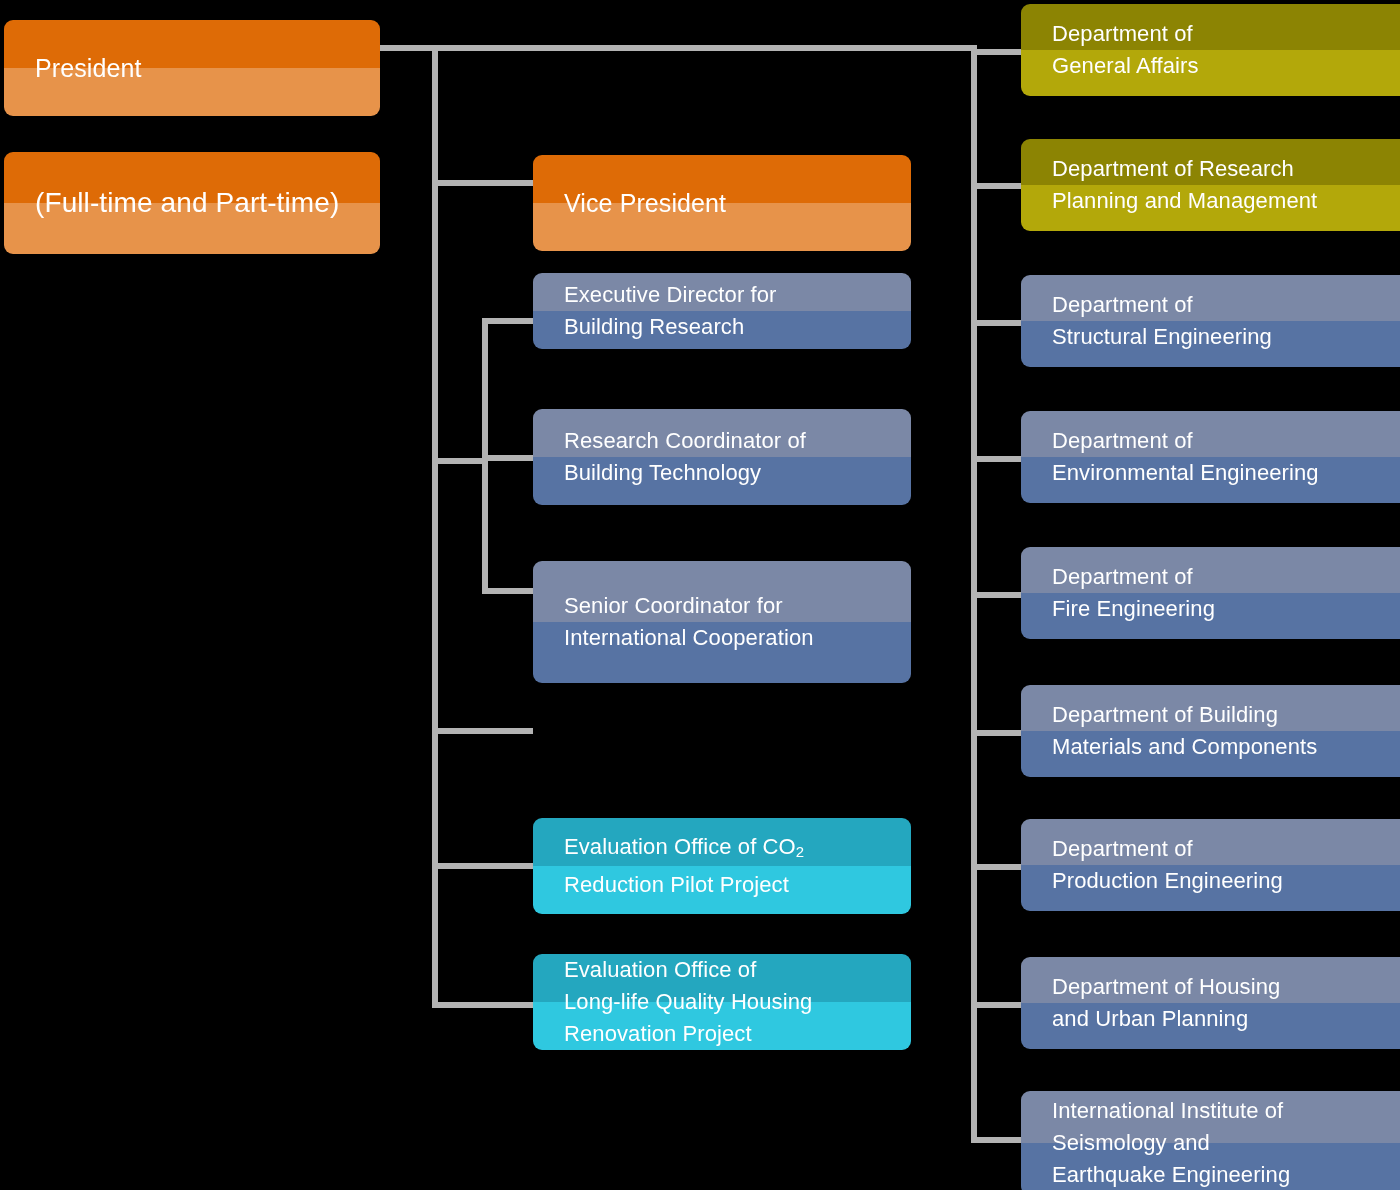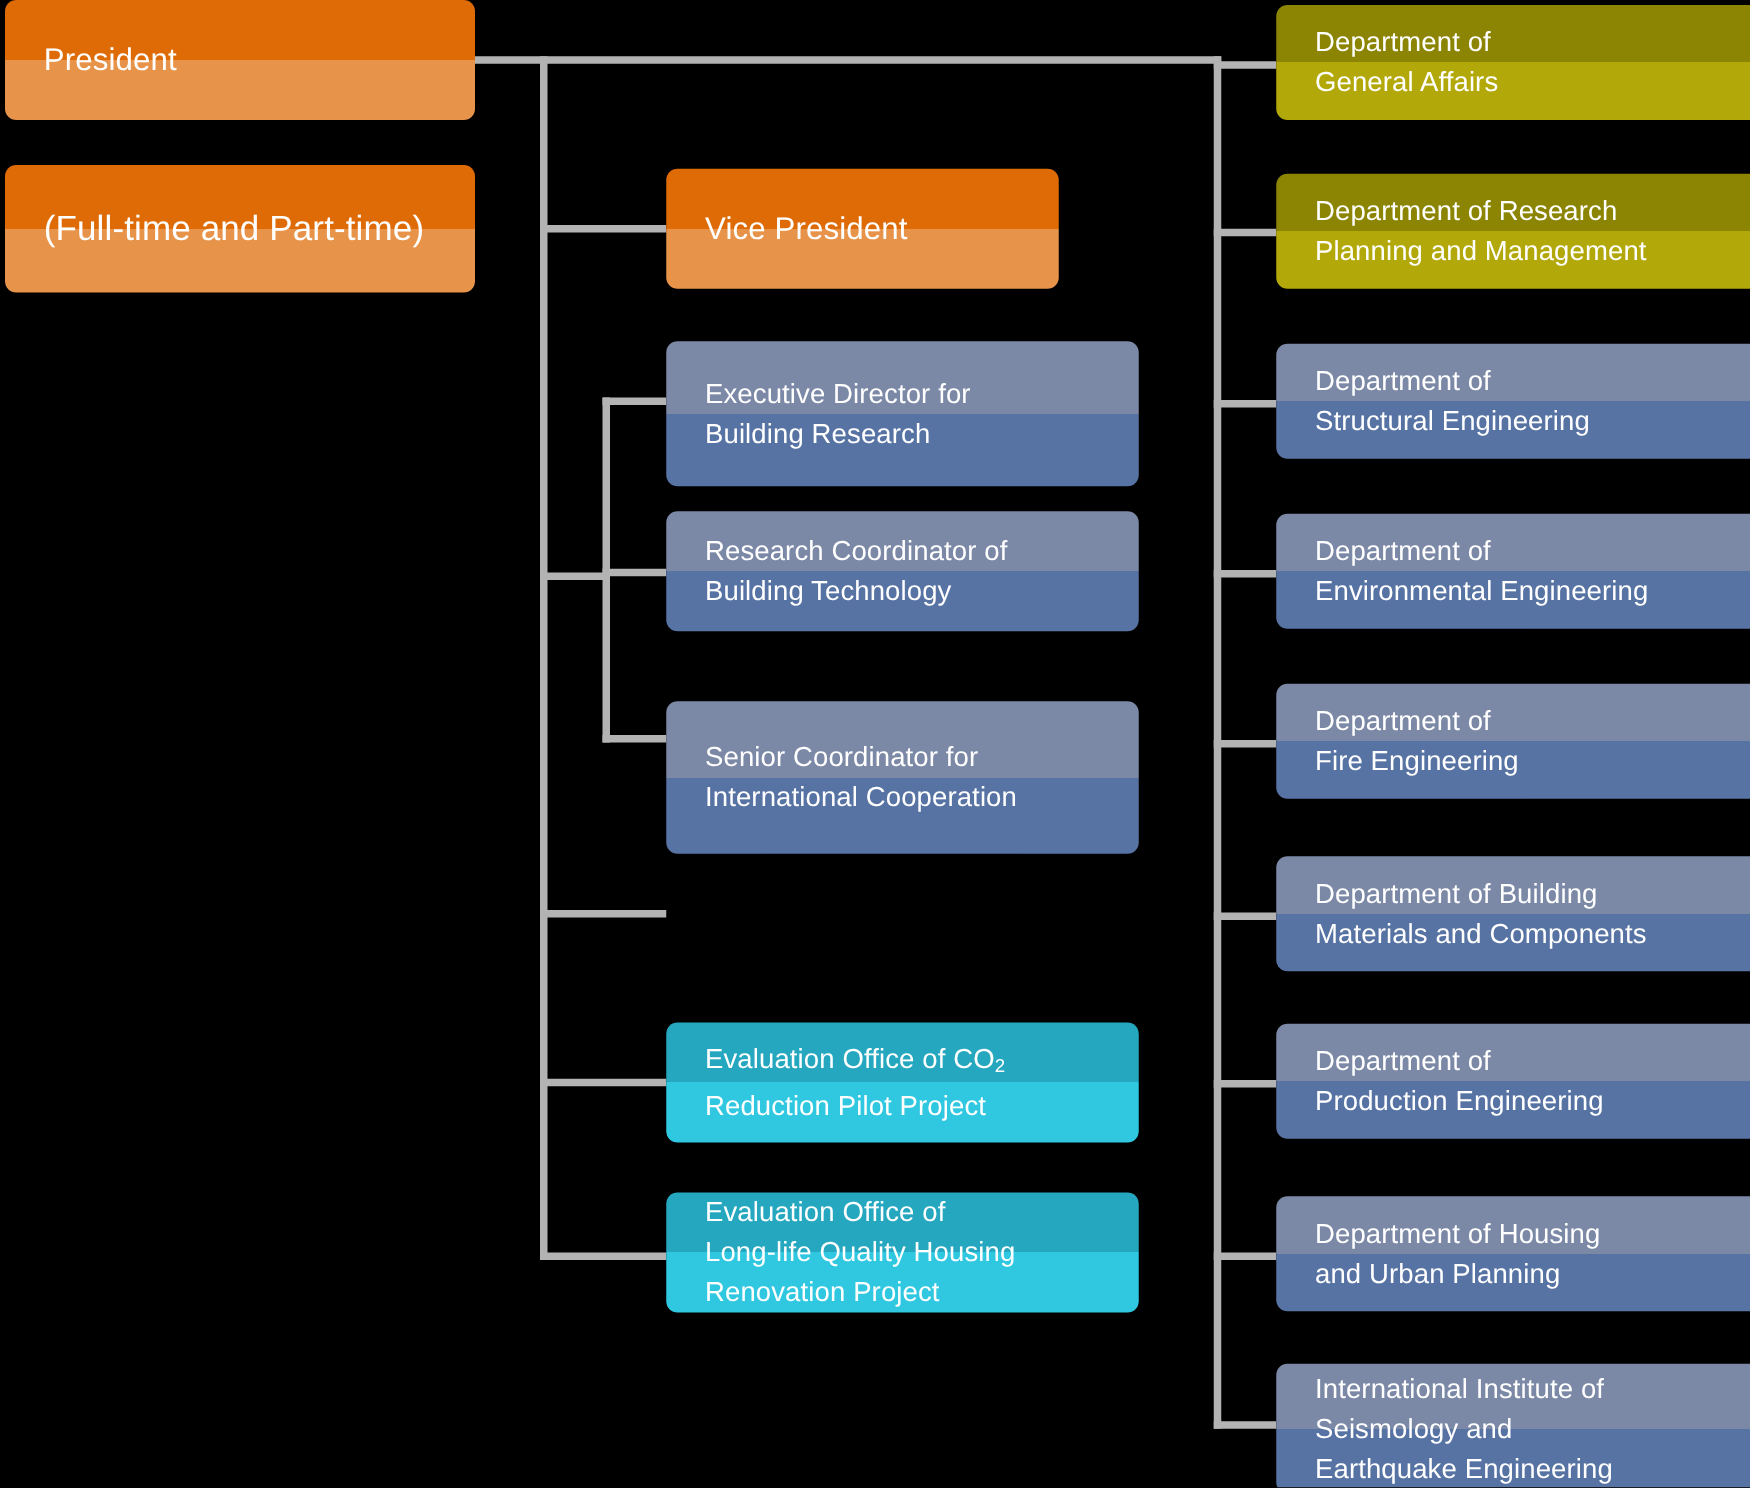--- a/index.html
+++ b/index.html
@@ -44,21 +44,21 @@
     line-height: 32px;
     letter-spacing: 0.1px;
     white-space: pre-line;
   }
   .node .label.big {
     font-size: 25px;
     line-height: 34px;
   }
 
   
-  .node.orange   { background: linear-gradient(to bottom, #de6b06 0%, #de6b06 50%, #e7934a 50%, #e7934a 100%); }
+  .node.orange   { background: linear-gradient(to bottom, #de6b06 0%, #de6b06 50%, #e7934a 50%, #e7934a 100%); margin-top: 20px; }
   .node.olive    { background: linear-gradient(to bottom, #8c8403 0%, #8c8403 50%, #b3a80a 50%, #b3a80a 100%); }
   .node.blue     { background: linear-gradient(to bottom, #7b88a6 0%, #7b88a6 50%, #5773a3 50%, #5773a3 100%); }
   .node.cyan     { background: linear-gradient(to bottom, #24a7bf 0%, #24a7bf 50%, #2fc8e0 50%, #2fc8e0 100%); }
 
   sub { font-size: 0.68em; vertical-align: -0.22em; }
 </style>
 </head>
 <body>
 
 <div id="chart">
@@ -94,25 +94,25 @@
   <div class="line" style="left:971px; top:1137px; width:50px; height:6px;"></div>
 
   <div class="node orange" style="left:4px; top:0px; width:376px; height:96px;">
     <span class="label big">President</span>
   </div>
 
   <div class="node orange" style="left:4px; top:132px; width:376px; height:102px; align-items:center;">
     <span class="label"><span style="display:block;font-size:28px;line-height:30px;">(Full-time and Part-time)</span></span>
   </div>
 
-  <div class="node orange" style="left:533px; top:135px; width:314px; height:96px;">
+  <div class="node orange" style="left:533px; top:135px; width:378px; height:96px;">
     <span class="label big">Vice President</span>
   </div>
 
-  <div class="node blue" style="left:533px; top:273px; width:378px; height:116px;">
+  <div class="node blue" style="left:533px; top:273px; width:378px; height:76px;">
     <span class="label">Executive Director for
 Building Research</span>
   </div>
 
   <div class="node blue" style="left:533px; top:409px; width:378px; height:96px;">
     <span class="label">Research Coordinator of
 Building Technology</span>
   </div>
 
   <div class="node blue" style="left:533px; top:561px; width:378px; height:122px;">

